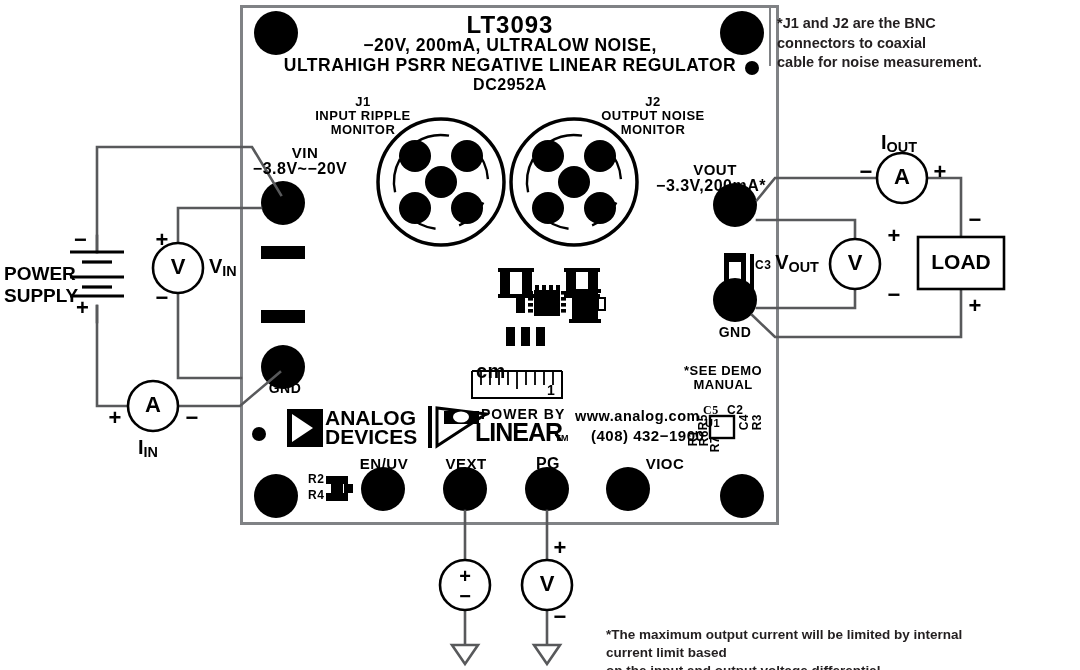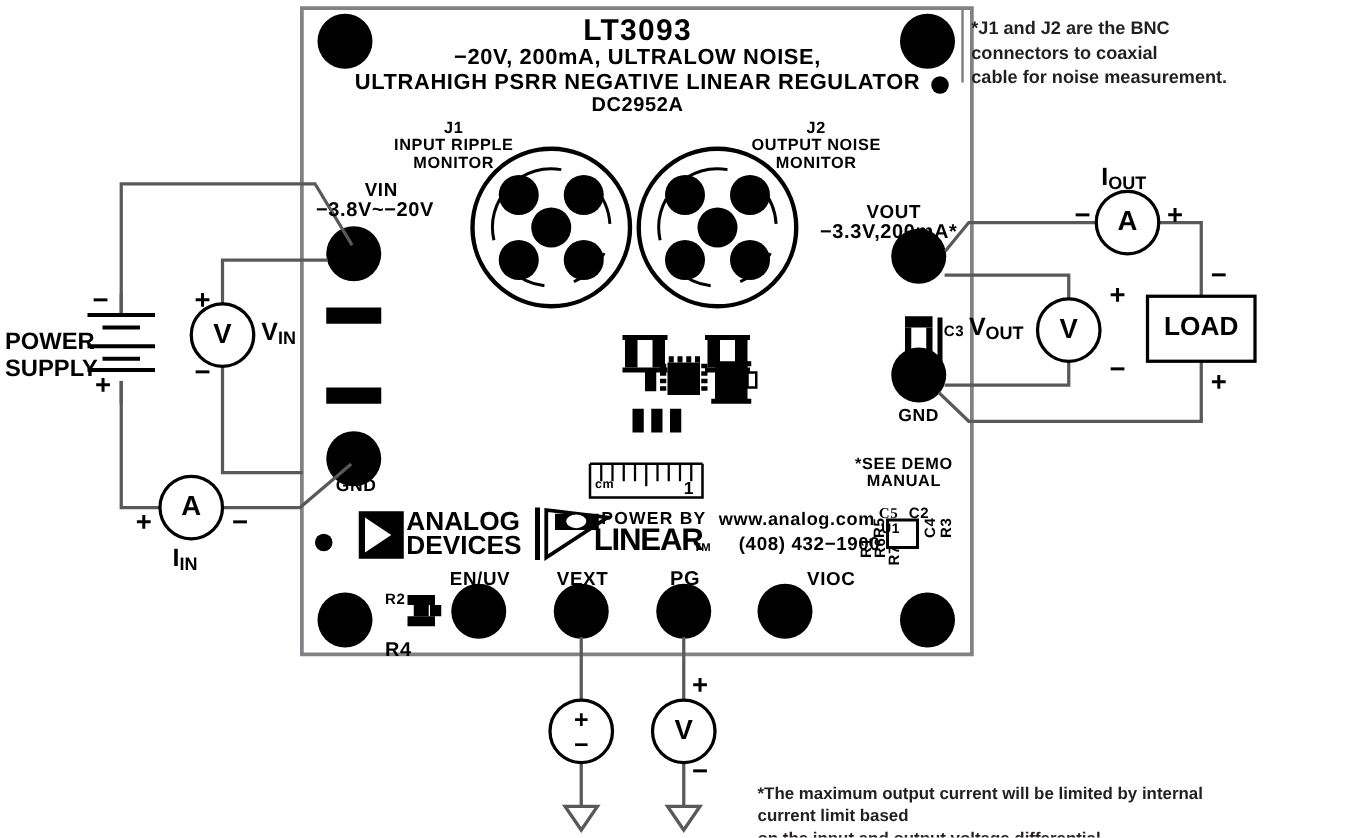--- a/index.html
+++ b/index.html
@@ -228,40 +228,40 @@
   <div class="txt silk ctr" style="left:285px;top:381px;font-size:14px;">GND</div>
 
   <div class="txt silk ctr" style="left:715px;top:162px;font-size:15px;">VOUT</div>
   <div class="txt silk ctr" style="left:711px;top:178px;font-size:16px;">−3.3V,200mA*</div>
   <div class="txt silk ctr" style="left:735px;top:325px;font-size:14px;">GND</div>
   <div class="txt silk" style="left:755px;top:259px;font-size:12px;">C3</div>
 
   <div class="txt silk" style="left:684px;top:364px;font-size:13px;white-space:pre-line;text-align:center;">*SEE DEMO
 MANUAL</div>
 
-  <div class="txt silk" style="left:476px;top:383px;font-size:10px;">cm</div>
+  <div class="txt silk" style="left:476px;top:361px;font-size:20px;">cm</div>
   <div class="txt silk" style="left:547px;top:383px;font-size:14px;">1</div>
 
   <div class="txt silk" style="left:325px;top:407px;font-size:21px;letter-spacing:0px;">ANALOG</div>
   <div class="txt silk" style="left:325px;top:426px;font-size:21px;letter-spacing:0px;">DEVICES</div>
 
   <div class="txt silk" style="left:481px;top:407px;font-size:14px;letter-spacing:1px;">POWER BY</div>
   <div class="txt silk" style="left:475px;top:419px;font-size:25px;letter-spacing:-1px;">LINEAR</div>
   <div class="txt silk" style="left:555px;top:434px;font-size:9px;">TM</div>
 
   <div class="txt silk" style="left:575px;top:409px;font-size:14.5px;">www.analog.com</div>
   <div class="txt silk" style="left:569px;top:428px;font-size:15px;margin-left:22px;">(408) 432−1900</div>
 
   <div class="txt silk ctr" style="left:384px;top:456px;font-size:15px;">EN/UV</div>
   <div class="txt silk ctr" style="left:466px;top:456px;font-size:15px;">VEXT</div>
   <div class="txt silk ctr" style="left:548px;top:456px;font-size:16px;">PG</div>
   <div class="txt silk ctr" style="left:629px;top:456px;font-size:15px;margin-left:36px;">VIOC</div>
 
   <div class="txt silk" style="left:308px;top:473px;font-size:12px;">R2</div>
-  <div class="txt silk" style="left:308px;top:489px;font-size:16px;margin-top:24px;">R4</div>
+  <div class="txt silk" style="left:308px;top:489px;font-size:12px;">R4</div>
 
   <div class="txt silk" style="left:705px;top:418px;font-size:11px;">U1</div>
   <div class="txt silk" style="left:703px;top:404px;font-size:12px;font-family:Liberation Serif, serif;">C5</div>
   <div class="txt silk" style="left:727px;top:404px;font-size:12px;">C2</div>
   <div class="txt silk" style="left:697px;top:414px;font-size:12px;writing-mode:vertical-rl;transform:rotate(180deg);">R5</div>
   <div class="txt silk" style="left:738px;top:414px;font-size:12px;writing-mode:vertical-rl;transform:rotate(180deg);">C4</div>
   <div class="txt silk" style="left:751px;top:414px;font-size:12px;writing-mode:vertical-rl;transform:rotate(180deg);">R3</div>
   <div class="txt silk" style="left:687px;top:430px;font-size:12px;writing-mode:vertical-rl;transform:rotate(180deg);">R1</div>
   <div class="txt silk" style="left:698px;top:430px;font-size:12px;writing-mode:vertical-rl;transform:rotate(180deg);">R6</div>
   <div class="txt silk" style="left:709px;top:436px;font-size:12px;writing-mode:vertical-rl;transform:rotate(180deg);">R7</div>

